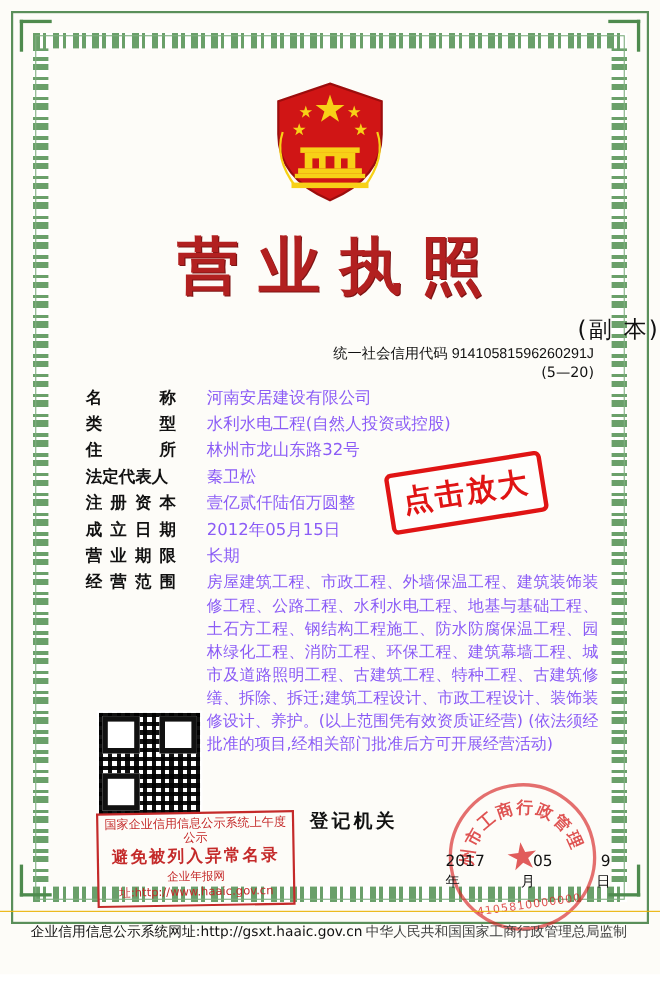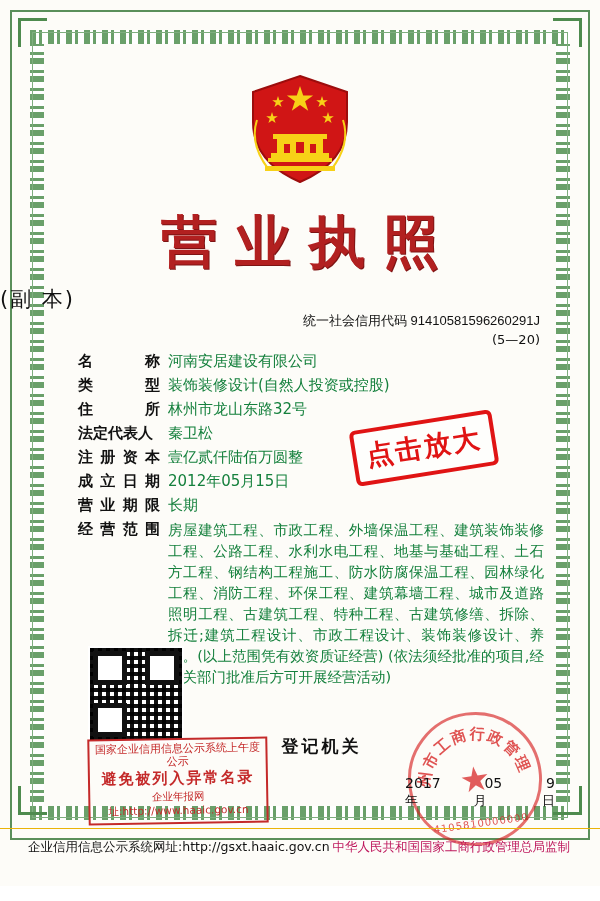--- a/index.html
+++ b/index.html
@@ -77,21 +77,21 @@
     font-weight: bold;
     letter-spacing: 18px;
     color: #b22020;
     text-indent: 18px;
     text-shadow: 1px 1px 0 #7d1414;
   }
   .subtitle {
     position: absolute;
     top: 285px;
     left: 0; right: 0;
-    text-align: left;
+    text-align: right;
     font-family: "DejaVu Sans", sans-serif;
     font-size: 21px;
     color: #111;
     letter-spacing: 2px;
   }
 
   .credit-code {
     position: absolute;
     top: 312px;
     right: 60px;
@@ -129,22 +129,22 @@
     font-weight: bold;
     color: #111;
     display: flex;
     justify-content: space-between;
     letter-spacing: 0;
   }
   .row .value {
     flex: 1;
     font-family: "DejaVu Sans", sans-serif;
     font-size: 15px;
-    color: #15803d;
-    padding-left: 8px;
+    color: #8b5cf6;
+    padding-left: 28px;
     line-height: 1.25;
   }
   .row.scope .value {
     line-height: 1.45;
     font-size: 14.5px;
     text-align: justify;
   }
 
   
   .registrar {
@@ -305,21 +305,21 @@
     left: 28px; top: 10px;
     font-family: "DejaVu Sans", sans-serif;
     font-size: 12.5px;
     color: #111;
   }
   .footer-right {
     position: absolute;
     right: 30px; top: 10px;
     font-family: "DejaVu Sans", sans-serif;
     font-size: 12.5px;
-    color: #be185d;
+    color: #404040;
   }
 </style>
 </head>
 <body>
 
 <div class="page">
 
   <div class="border-outer"></div>
   <div class="border-greek"></div>
   <div class="border-inner"></div>
@@ -378,21 +378,21 @@
           <span>称</span>
         </div>
       <div class="value">河南安居建设有限公司</div>
     </div>
 
     <div class="row">
       <div class="label">
           <span>类</span>
           <span>型</span>
         </div>
-      <div class="value">装饰装修设计(自然人投资或控股)</div>
+      <div class="value">水利水电工程(自然人投资或控股)</div>
     </div>
 
     <div class="row">
       <div class="label">
           <span>住</span>
           <span>所</span>
         </div>
       <div class="value">林州市龙山东路32号</div>
     </div>
 

